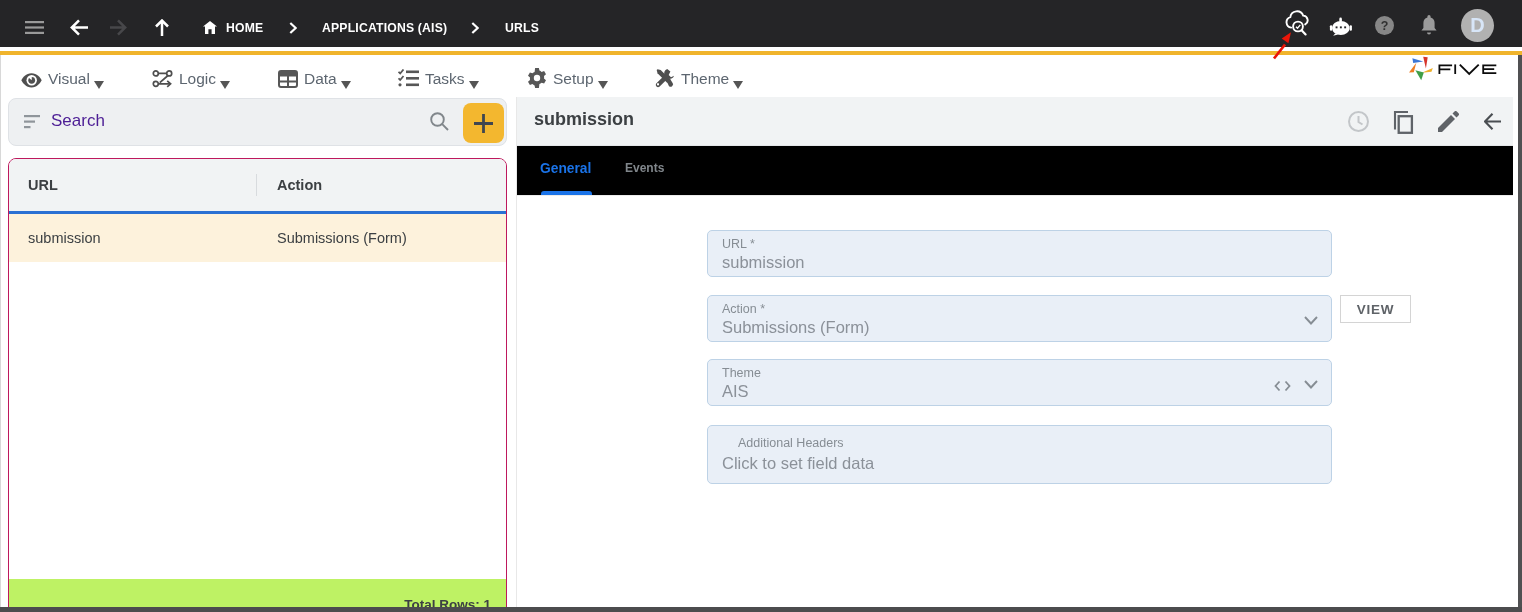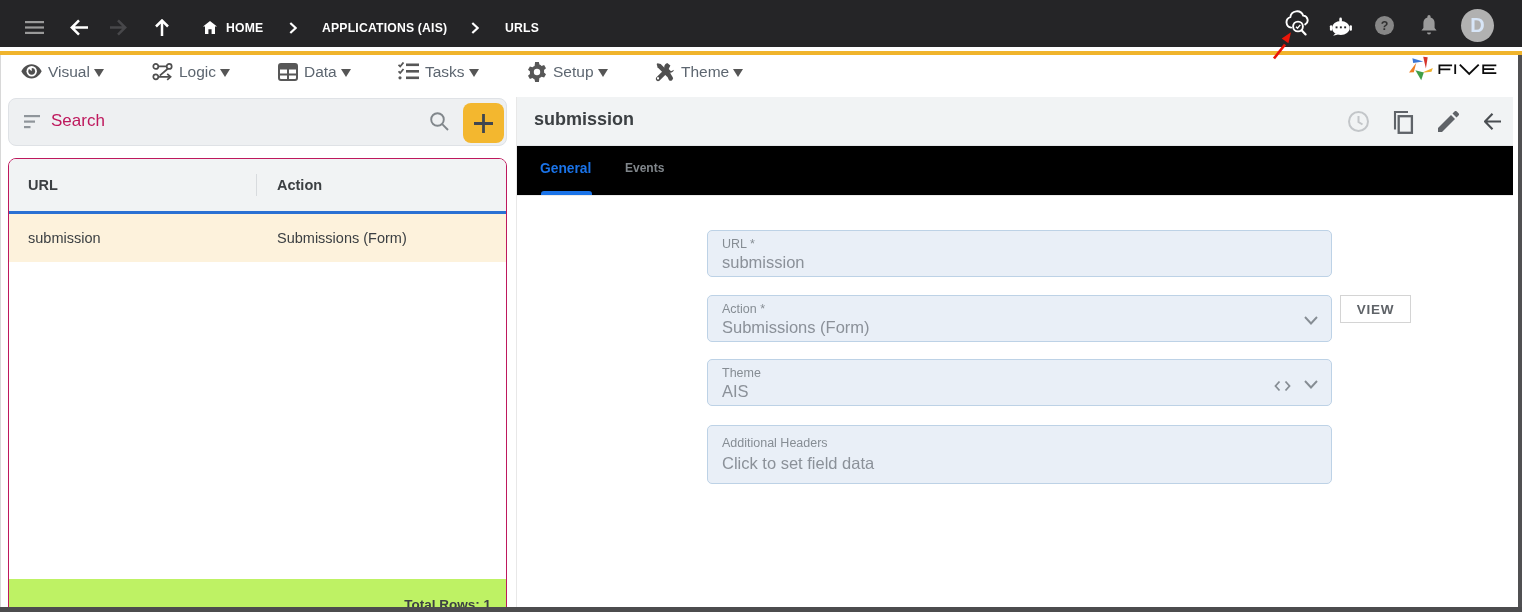--- a/index.html
+++ b/index.html
@@ -7,27 +7,27 @@
 body { font-family:"Liberation Sans",sans-serif; position:relative; background:#fff; overflow:hidden; }
 .abs { position:absolute; }
 
 
 #topbar { position:absolute; left:0; top:0; width:1522px; height:47px; background:#252527;padding-left:25px; }
 #goldline { position:absolute; left:0; top:51px; width:1522px; height:4.5px; background:#f0b42c; }
 .crumb { position:absolute; top:0; height:55px; display:flex; align-items:center; color:#fff; font-size:12.2px; font-weight:bold; letter-spacing:0.2px; }
 
 
 #menubar { position:absolute; left:0; top:55px; width:1522px; height:40px; background:#fff; }
-.mitem { position:absolute; top:0; height:33px; display:flex; align-items:center; gap:6px; color:#5d6670; font-size:15.5px; }
+.mitem { position:absolute; top:0; height:33px; display:flex; align-items:flex-end; gap:6px; color:#5d6670; font-size:15.5px; }
 .mitem svg { flex:0 0 auto; }
 .caret { width:0; height:0; border-left:5px solid transparent; border-right:5px solid transparent; border-top:8px solid #555; margin-left:-2px; position:relative; top:1px; }
 
 
 #searchbox { position:absolute; left:8px; top:98px; width:499px; height:48px; background:#eef0f2; border:1px solid #dfe2e6; border-radius:8px; }
-#searchbox .ph { position:absolute; left:42px; top:12px; font-size:17px; color:#be185d; }
+#searchbox .ph { position:absolute; left:42px; top:12px; font-size:17px; color:#4c1d95; }
 #plusbtn { position:absolute; left:454px; top:4px; width:41px; height:40px; background:#f3b72f; border-radius:8px; display:flex; align-items:center; justify-content:center; }
 #lefttable { position:absolute; left:8px; top:158px; width:499px; height:450px; background:#fff; border:1px solid #be185d; border-radius:8px 8px 0 0; overflow:hidden; }
 #lthead { position:absolute; left:0; top:0; width:100%; height:52px; background:#f1f3f4; }
 #lthead .col { position:absolute; top:0; height:52px; display:flex; align-items:center; font-size:14.5px; font-weight:bold; color:#3c4043; }
 #ltblue { position:absolute; left:0; top:52px; width:100%; height:3px; background:#2b71d3; }
 #ltrow { position:absolute; left:0; top:55px; width:100%; height:48px; background:#fdf2dc; }
 #ltrow .cell { position:absolute; top:0; height:48px; display:flex; align-items:center; font-size:14.5px; color:#3c4043; }
 #ltfoot { position:absolute; left:0; top:420px; width:100%; height:49px; background:#bef264; }
 #ltfoot span { position:absolute; right:15px; top:18px; font-size:13.5px; font-weight:bold; color:#3c4043; }
 
@@ -41,21 +41,21 @@
 .tabline { position:absolute; left:24px; top:45px; width:51px; height:4px; background:#1a73e8; border-radius:3px 3px 0 0; }
 
 
 .field { position:absolute; background:#e9eff7; border:1px solid #bdd2e6; border-radius:5px; }
 .field .lab { position:absolute; left:14px; top:6px; font-size:12.5px; color:#868d94; }
 .field .val { position:absolute; left:14px; top:22px; font-size:16.5px; color:#8b9199; }
 #f-url { left:190px; top:133px; width:625px; height:47px; }
 #f-action { left:190px; top:198px; width:625px; height:47px; }
 #f-theme { left:190px; top:262px; width:625px; height:47px; }
 #f-add { left:190px; top:328px; width:625px; height:59px; }
-#f-add .lab { top:10px; }
+#f-add .lab { top:10px;margin-left:16px; }
 #f-add .val { top:28px; }
 #viewbtn { position:absolute; left:823px; top:198px; width:71px; height:28px; background:#fff; border:1px solid #d4d4d4; display:flex; align-items:center; justify-content:center; font-size:13.5px; font-weight:bold; color:#5f6368; letter-spacing:0.7px; }
 
 
 #rightedge { position:absolute; left:1518px; top:55px; width:4px; height:557px; background:#505052; }
 #bottomedge { position:absolute; left:0; top:607px; width:1522px; height:5px; background:#4c4c4e; }
 #leftedge { position:absolute; left:0; top:55px; width:1px; height:552px; background:#d8d8d8; }
 </style>
 </head>
 <body>

